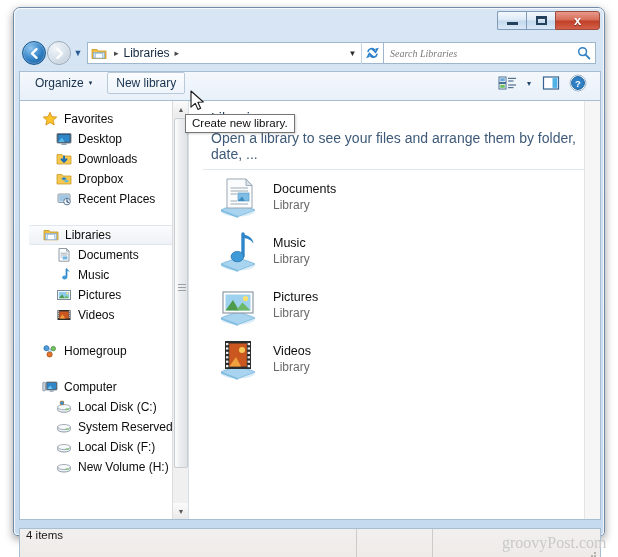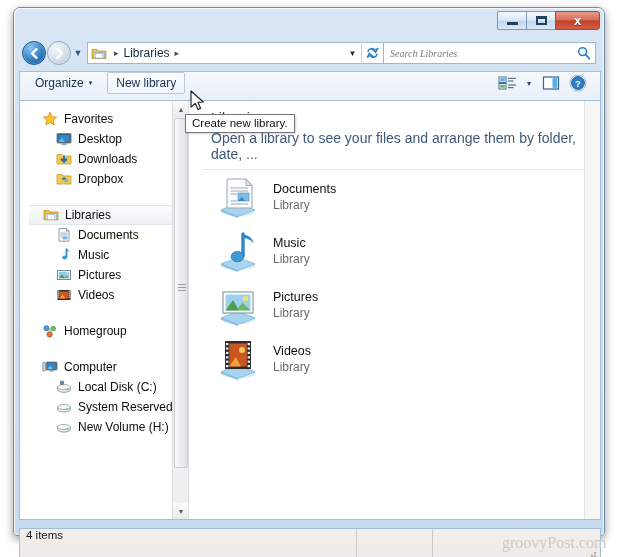--- a/index.html
+++ b/index.html
@@ -438,20 +438,31 @@
           </div>
           <div class="nav-row child">
             <span class="nav-icon">
               <svg width="16" height="16" viewBox="0 0 16 16">
                 <path d="M1 3.5 L6 3.5 L7 5 L15 5 L15 13 L1 13 Z" fill="#f5c94f" stroke="#c89b2a" stroke-width="0.8"></path>
                 <path d="M8 6 L10.8 7.8 L8 9.6 L5.2 7.8 Z" fill="#2f86c9"></path>
                 <path d="M8 10.2 L10.8 8.5 L13 9.9 L10.2 11.6 Z" fill="#58b8e8"></path>
               </svg>
             </span>
             <span class="nav-label">Dropbox</span>
+          </div>
+          <div class="nav-row child">
+            <span class="nav-icon">
+              <svg width="16" height="16" viewBox="0 0 16 16">
+                <rect x="2" y="3" width="12" height="8.5" rx="0.8" fill="#dfe6ec" stroke="#8b99a6" stroke-width="1"></rect>
+                <rect x="3.2" y="4.1" width="9.6" height="6.3" fill="#9fc6e4"></rect>
+                <circle cx="11" cy="10.6" r="3.3" fill="#f4f7fa" stroke="#5d7c96" stroke-width="1"></circle>
+                <path d="M11 8.6 L11 10.6 L12.4 11.4" stroke="#2b4f6e" stroke-width="1.1" fill="none" stroke-linecap="round"></path>
+              </svg>
+            </span>
+            <span class="nav-label">Recent Places</span>
           </div>
         </div>
 
         <div class="spacer"></div>
 
         <div class="nav-group">
           <div class="nav-row selected">
             <span class="nav-icon">
               <svg width="16" height="16" viewBox="0 0 16 16">
                 <path d="M1 3.5 L6 3.5 L7.2 5 L15 5 L15 12.8 L1 12.8 Z" fill="#f3c13e" stroke="#c49424" stroke-width="0.8"></path>
@@ -565,20 +576,31 @@
           <div class="nav-row child">
             <span class="nav-icon">
               <svg width="16" height="16" viewBox="0 0 16 16">
                 <ellipse cx="8" cy="10.4" rx="6.4" ry="2.5" fill="#dfe6ec" stroke="#8e9aa5" stroke-width="0.8"></ellipse>
                 <path d="M1.6 8 L1.6 10.4 A6.4 2.5 0 0 0 14.4 10.4 L14.4 8 Z" fill="#eef2f6" stroke="#8e9aa5" stroke-width="0.8"></path>
                 <ellipse cx="8" cy="8" rx="6.4" ry="2.5" fill="#f7f9fb" stroke="#8e9aa5" stroke-width="0.8"></ellipse>
                 <rect x="9.4" y="9.4" width="3.6" height="1.2" rx="0.4" fill="#6cbf5e"></rect>
               </svg>
             </span>
             <span class="nav-label">System Reserved (E:</span>
+          </div>
+          <div class="nav-row child">
+            <span class="nav-icon">
+              <svg width="16" height="16" viewBox="0 0 16 16">
+                <ellipse cx="8" cy="10.4" rx="6.4" ry="2.5" fill="#dfe6ec" stroke="#8e9aa5" stroke-width="0.8"></ellipse>
+                <path d="M1.6 8 L1.6 10.4 A6.4 2.5 0 0 0 14.4 10.4 L14.4 8 Z" fill="#eef2f6" stroke="#8e9aa5" stroke-width="0.8"></path>
+                <ellipse cx="8" cy="8" rx="6.4" ry="2.5" fill="#f7f9fb" stroke="#8e9aa5" stroke-width="0.8"></ellipse>
+                <rect x="9.4" y="9.4" width="3.6" height="1.2" rx="0.4" fill="#6cbf5e"></rect>
+              </svg>
+            </span>
+            <span class="nav-label">Local Disk (F:)</span>
           </div>
           <div class="nav-row child">
             <span class="nav-icon">
               <svg width="16" height="16" viewBox="0 0 16 16">
                 <ellipse cx="8" cy="10.4" rx="6.4" ry="2.5" fill="#dfe6ec" stroke="#8e9aa5" stroke-width="0.8"></ellipse>
                 <path d="M1.6 8 L1.6 10.4 A6.4 2.5 0 0 0 14.4 10.4 L14.4 8 Z" fill="#eef2f6" stroke="#8e9aa5" stroke-width="0.8"></path>
                 <ellipse cx="8" cy="8" rx="6.4" ry="2.5" fill="#f7f9fb" stroke="#8e9aa5" stroke-width="0.8"></ellipse>
                 <rect x="9.4" y="9.4" width="3.6" height="1.2" rx="0.4" fill="#6cbf5e"></rect>
               </svg>
             </span>

